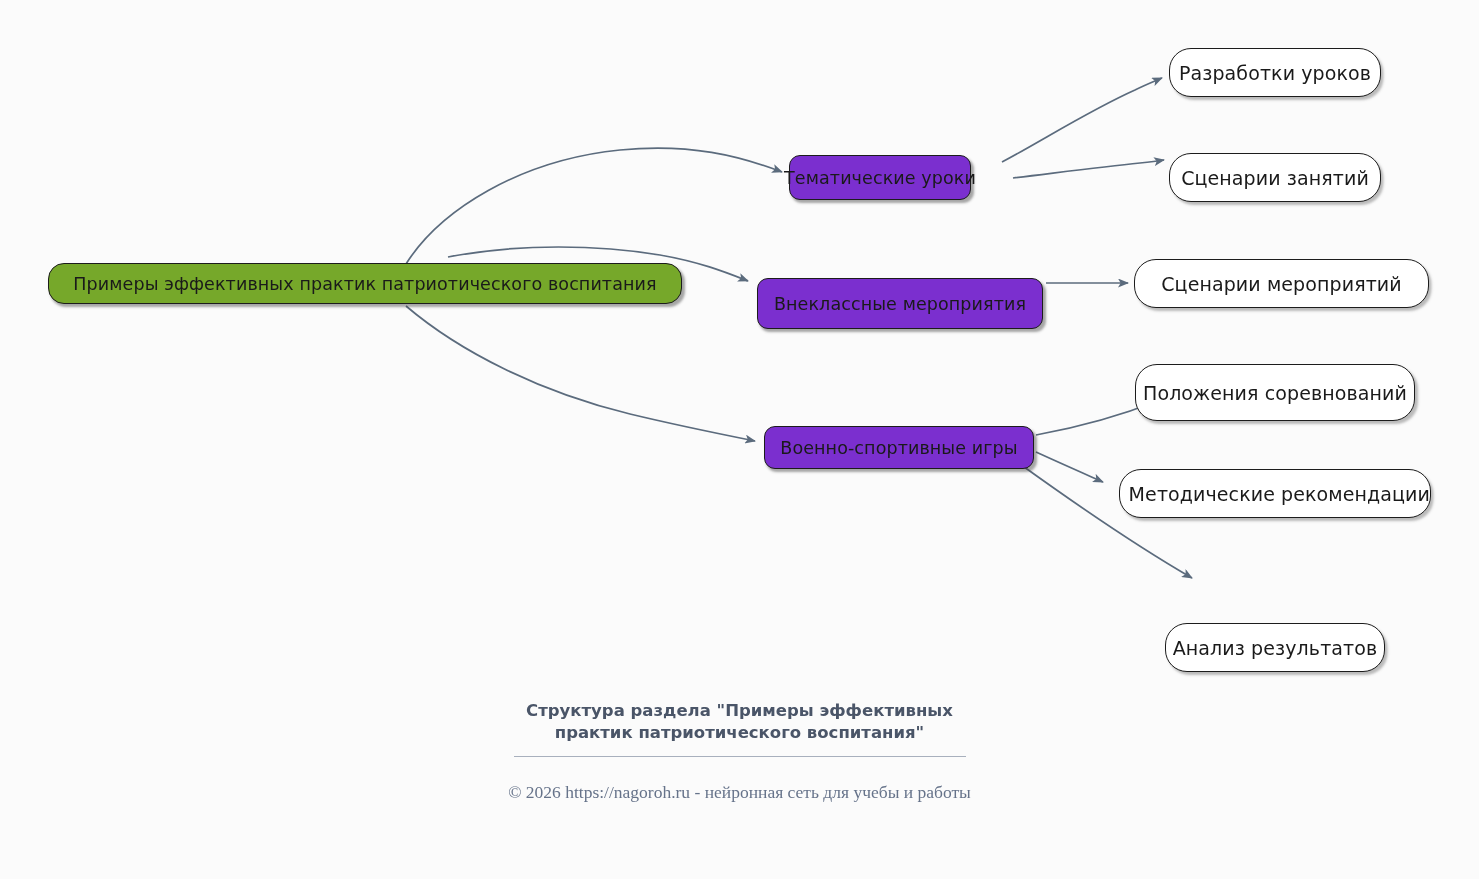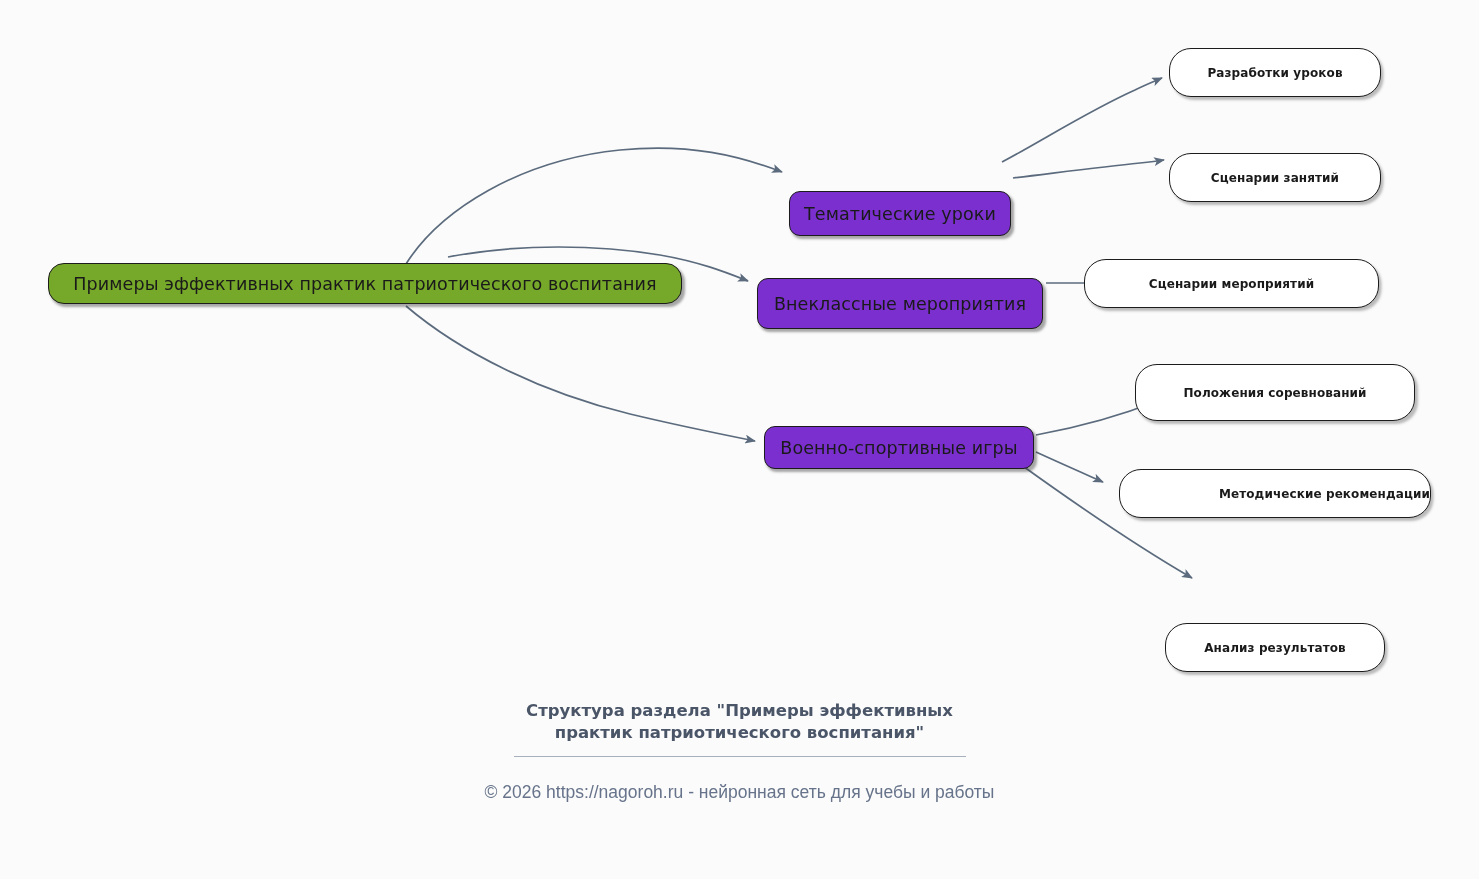--- a/index.html
+++ b/index.html
@@ -44,23 +44,22 @@
     background: #7b2fcf;
     border: 1.6px solid #1c1c1c;
     border-radius: 11px;
     font-size: 17.5px;
     box-shadow: 2.5px 3px 2.5px rgba(60,60,60,0.45);
   }
   .node-leaf {
     background: #ffffff;
     border: 1.7px solid #1c1c1c;
     border-radius: 22px;
-    font-size: 12px;
+    font-size: 19px;
     box-shadow: 2.5px 3px 2.5px rgba(90,90,90,0.4);
-    font-weight: bold;
   }
   .caption-block {
     position: absolute;
     left: 0;
     top: 700px;
     width: 1479px;
     text-align: center;
   }
   .caption-title {
     font-family: "DejaVu Sans", sans-serif;
@@ -75,21 +74,21 @@
     height: 0;
     margin: 12px auto 0 auto;
     border-top: 1.3px solid #a8b0bd;
   }
   .footer-text {
     position: absolute;
     left: 0;
     top: 782px;
     width: 1479px;
     text-align: center;
-    font-family: Liberation Sans, sans-serif;
+    font-family: Liberation Serif, serif;
     font-size: 17.5px;
     color: #66738a;
   }
 </style>
 </head>
 <body>
 
 <div id="canvas">
 
   <svg id="edge-layer" viewBox="0 0 1479 879" xmlns="http://www.w3.org/2000/svg">
@@ -112,41 +111,41 @@
       <path d="M 1036,435 C 1080,427 1125,414 1160,400 C 1172,395 1182,391 1190,388"></path>
       <path d="M 1036,452 C 1060,463 1085,474 1103,482"></path>
       <path d="M 1020,464 C 1070,500 1140,548 1192,578"></path>
     </g>
   </svg>
 
   <div class="node node-root" style="left:48px; top:263px; width:634px; height:41px;">
     <span>Примеры эффективных практик патриотического воспитания</span>
   </div>
 
-  <div class="node node-branch" style="left:789px; top:155px; width:222px; height:45px;margin-top:36px;">
+  <div class="node node-branch" style="left:789px; top:155px; width:182px; height:45px;">
     <span>Тематические уроки</span>
   </div>
 
   <div class="node node-branch" style="left:757px; top:278px; width:286px; height:51px;">
     <span>Внеклассные мероприятия</span>
   </div>
 
   <div class="node node-branch" style="left:764px; top:426px; width:270px; height:43px;">
     <span>Военно-спортивные игры</span>
   </div>
 
   <div class="node node-leaf" style="left:1169px; top:48px; width:212px; height:49px;">
     <span>Разработки уроков</span>
   </div>
 
   <div class="node node-leaf" style="left:1169px; top:153px; width:212px; height:49px;">
     <span>Сценарии занятий</span>
   </div>
 
-  <div class="node node-leaf" style="left:1084px; top:259px; width:295px; height:49px;">
+  <div class="node node-leaf" style="left:1134px; top:259px; width:295px; height:49px;">
     <span>Сценарии мероприятий</span>
   </div>
 
   <div class="node node-leaf" style="left:1135px; top:364px; width:280px; height:57px;">
     <span>Положения соревнований</span>
   </div>
 
   <div class="node node-leaf" style="left:1119px; top:469px; width:312px; height:49px;justify-content:flex-end;">
     <span>Методические рекомендации</span>
   </div>

